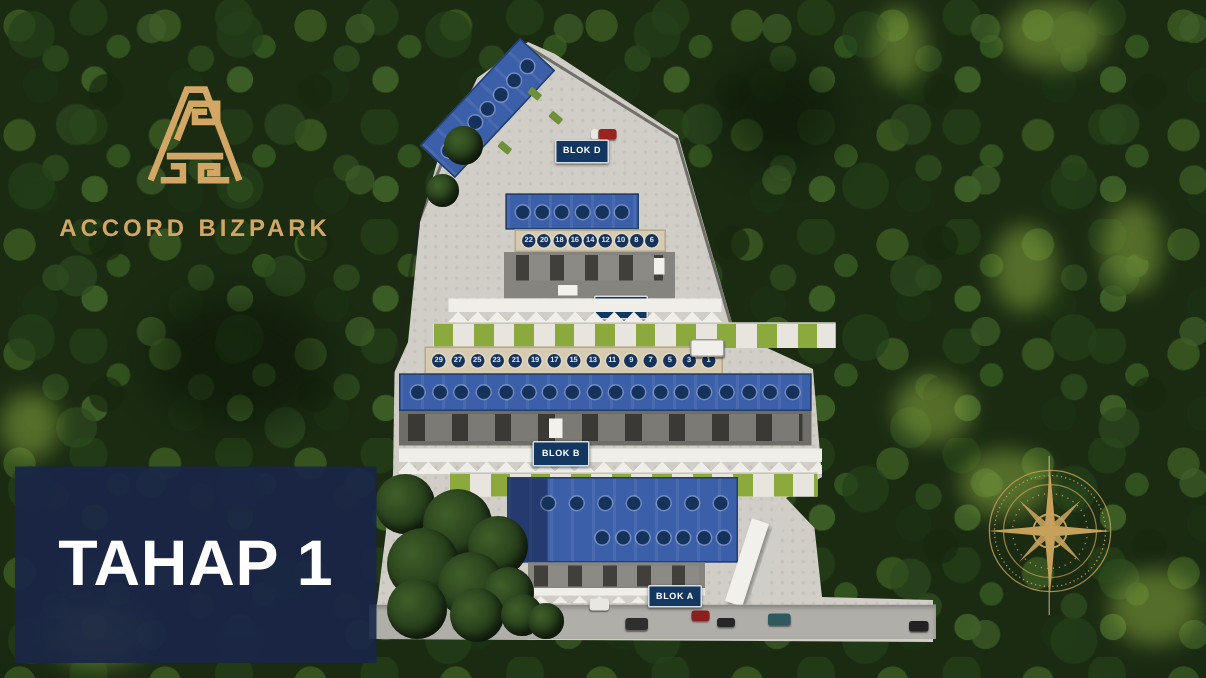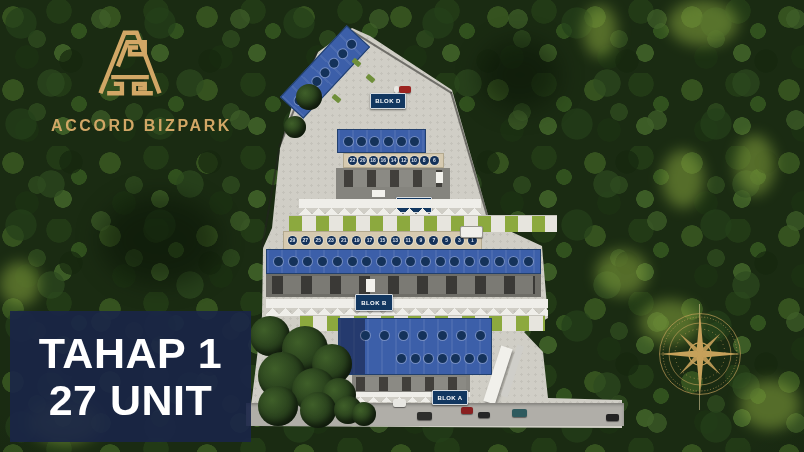--- a/index.html
+++ b/index.html
@@ -62,21 +62,21 @@
   .clump{border-radius:50%;background:radial-gradient(circle at 35% 35%, #3f5f29, #203518 72%);
     box-shadow:inset -3px -4px 6px rgba(0,0,0,.55);}
   .hedge{background:#6f8f3a;border-radius:1px;}
   .car{border-radius:2px;box-shadow:0 1px 1px rgba(0,0,0,.45);}
   .road{background:#b0aea8;box-shadow:inset 0 2px 3px rgba(0,0,0,.25);}
 
   
   .banner{left:10px;top:311px;width:241px;height:131px;background:rgba(25,37,72,.9);
     display:flex;flex-direction:column;align-items:center;justify-content:center;
     color:#fff;font-weight:bold;font-size:43px;line-height:1.08;letter-spacing:.5px;}
-  .brand{left:28px;top:21px;width:204px;text-align:right;color:#d2a766;}
+  .brand{left:28px;top:48px;width:204px;text-align:center;color:#d2a766;}
   .brand .mark{width:86px;height:88px;margin:0 auto;}
   .brand .l1{font-size:16px;font-weight:bold;letter-spacing:2.6px;margin-top:8px;}
   .brand .l2{font-size:14px;font-weight:bold;letter-spacing:4px;margin-top:4px;}
   .compass{left:657px;top:311px;width:86px;height:86px;}
   .nline{left:699px;top:304px;width:1px;height:106px;background:rgba(232,212,160,.55);}
 </style>
 </head>
 <body>
 
 <div id="stage">
@@ -267,21 +267,20 @@
           <path d="M46 66 L60 30 H86 V48 H64 V38 H76"></path>
           <path d="M36 82 H92"></path>
         </g>
       </svg>
     </div>
     <div class="l1">ACCORD BIZPARK</div>
   </div>
 
   <div class="abs banner">
     <div>TAHAP 1</div>
-    <div>27 UNIT</div>
   </div>
 
   <div class="abs nline"></div>
   <div class="abs compass">
     <svg viewBox="0 0 100 100" width="86" height="86">
       <g fill="none" stroke="#c6a15b">
         <circle cx="50" cy="50" r="47" stroke-width="1" opacity=".8"></circle>
         <circle cx="50" cy="50" r="43" stroke-width="1" stroke-dasharray="1 2.4" opacity=".9"></circle>
         <circle cx="50" cy="50" r="36" stroke-width="1" opacity=".7"></circle>
         <circle cx="50" cy="50" r="29" stroke-width="1" stroke-dasharray="1 3.7" opacity=".85"></circle>

